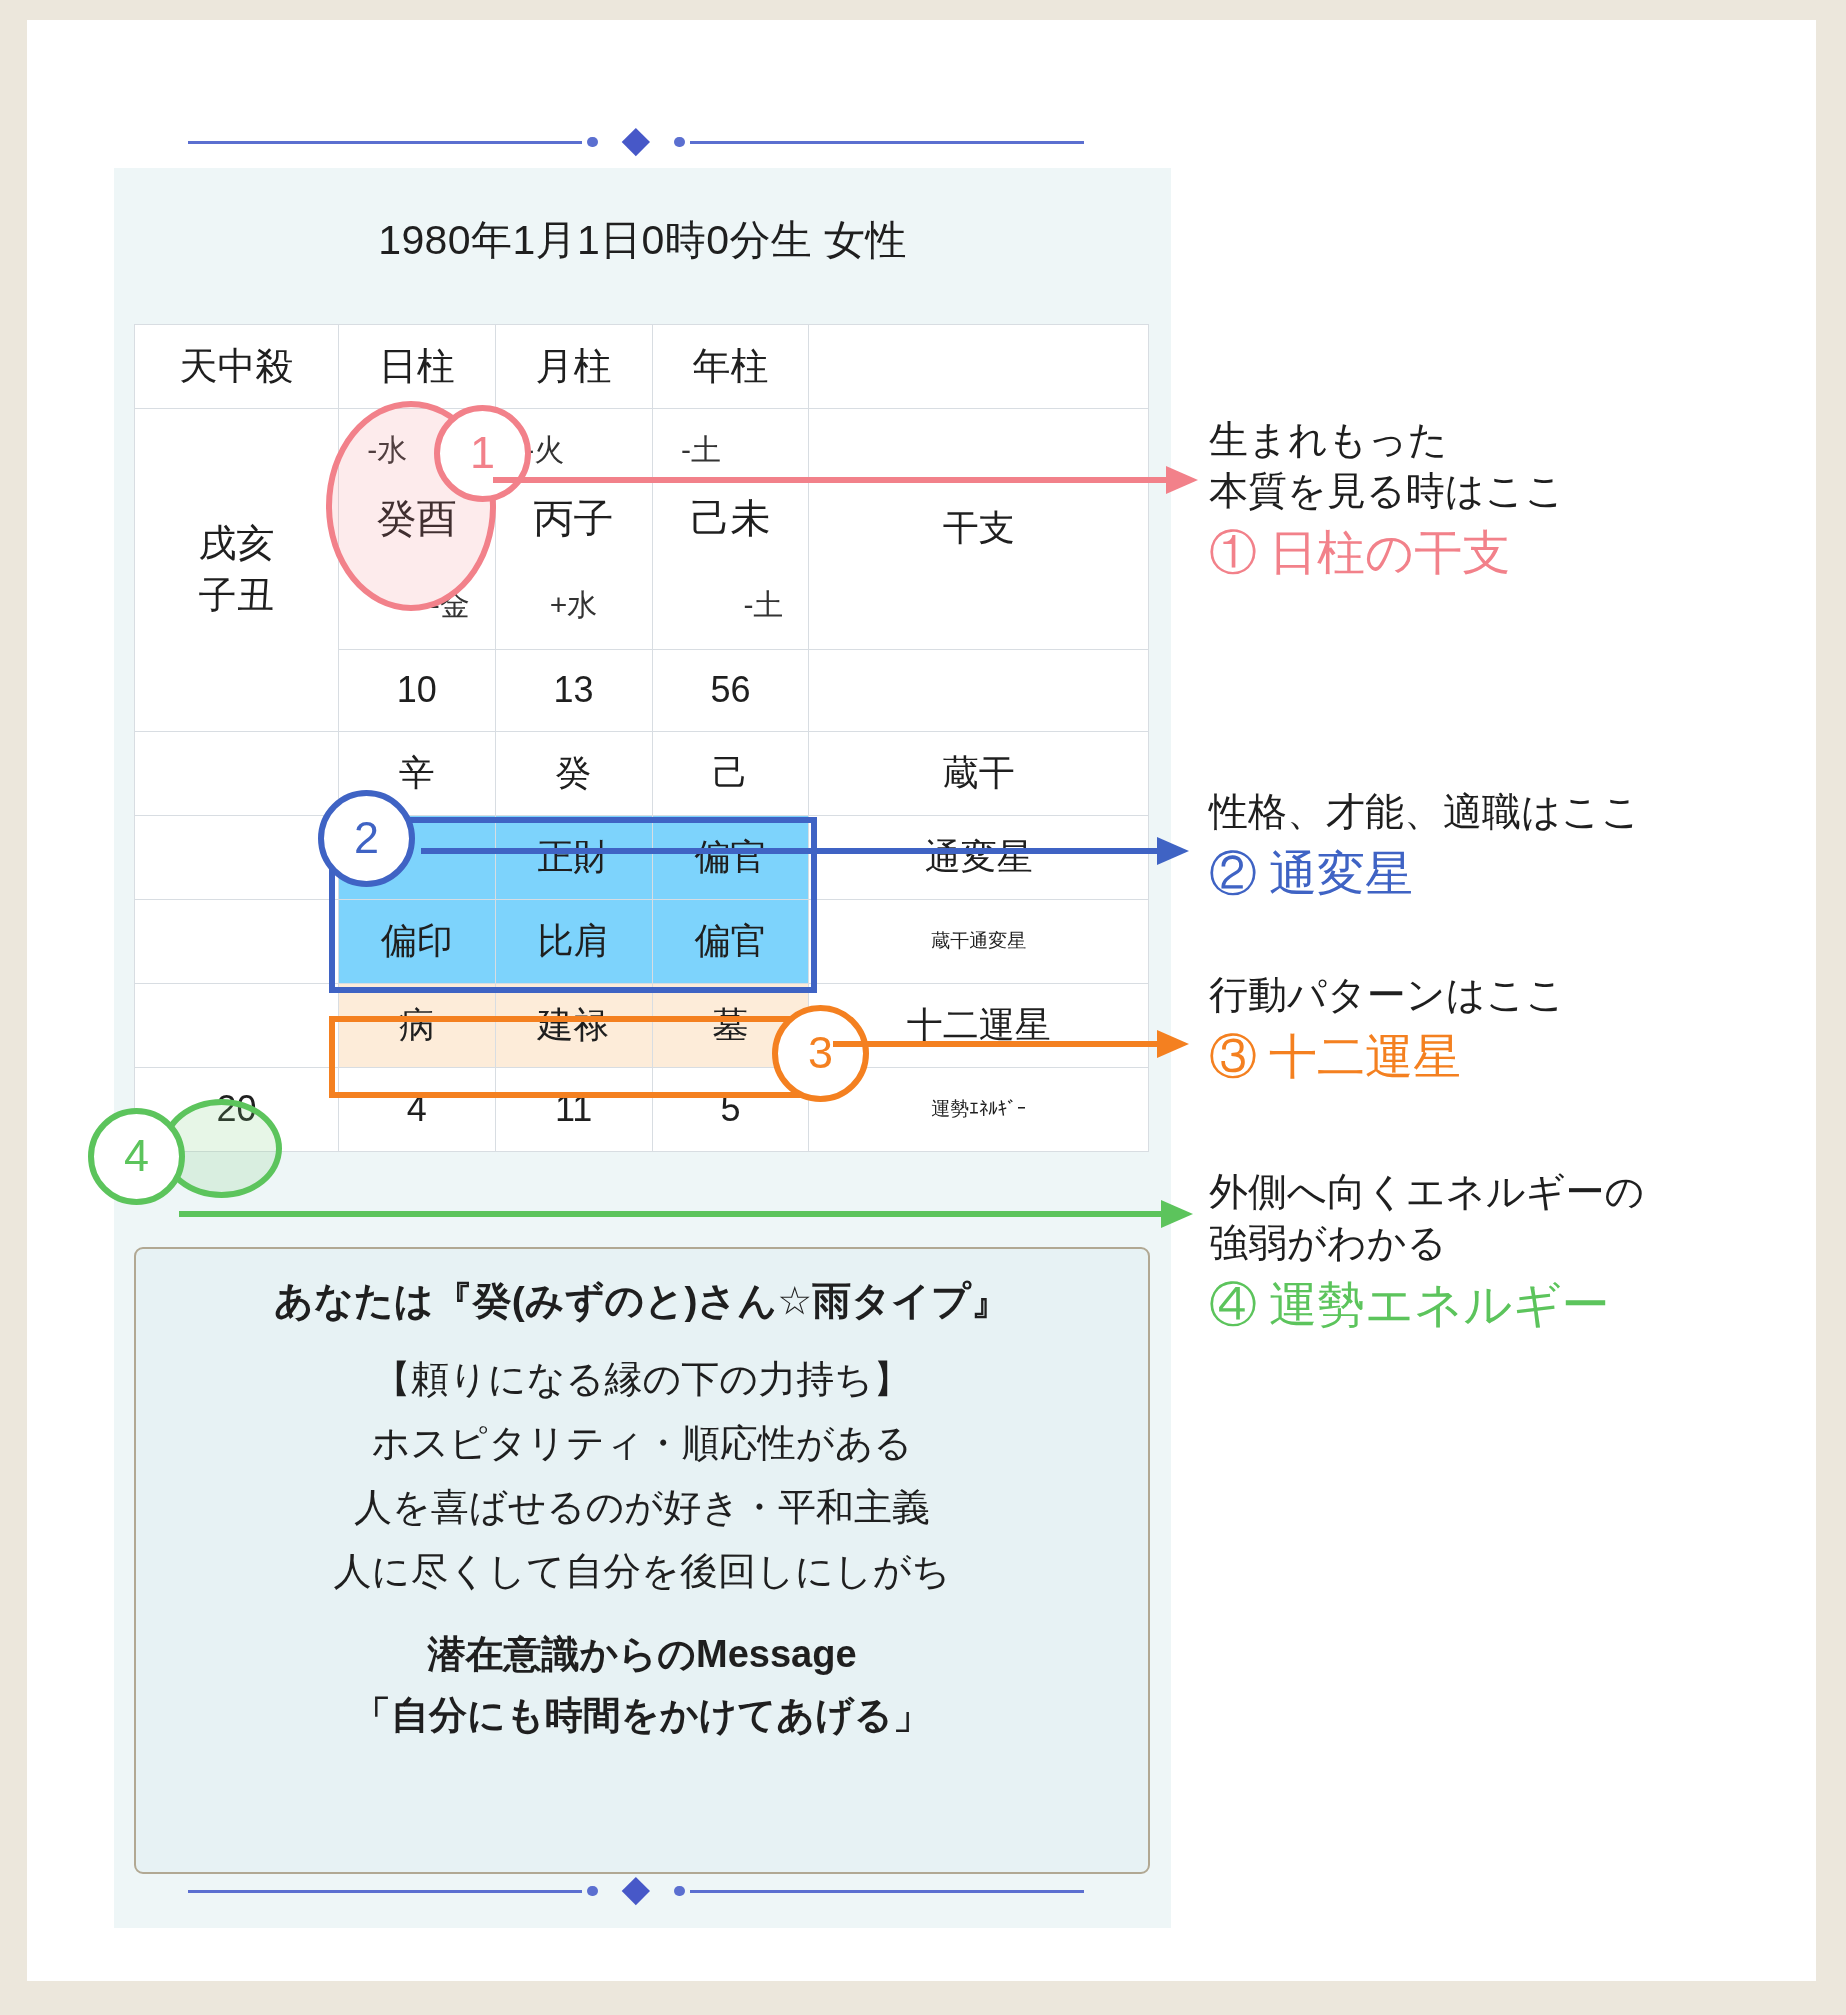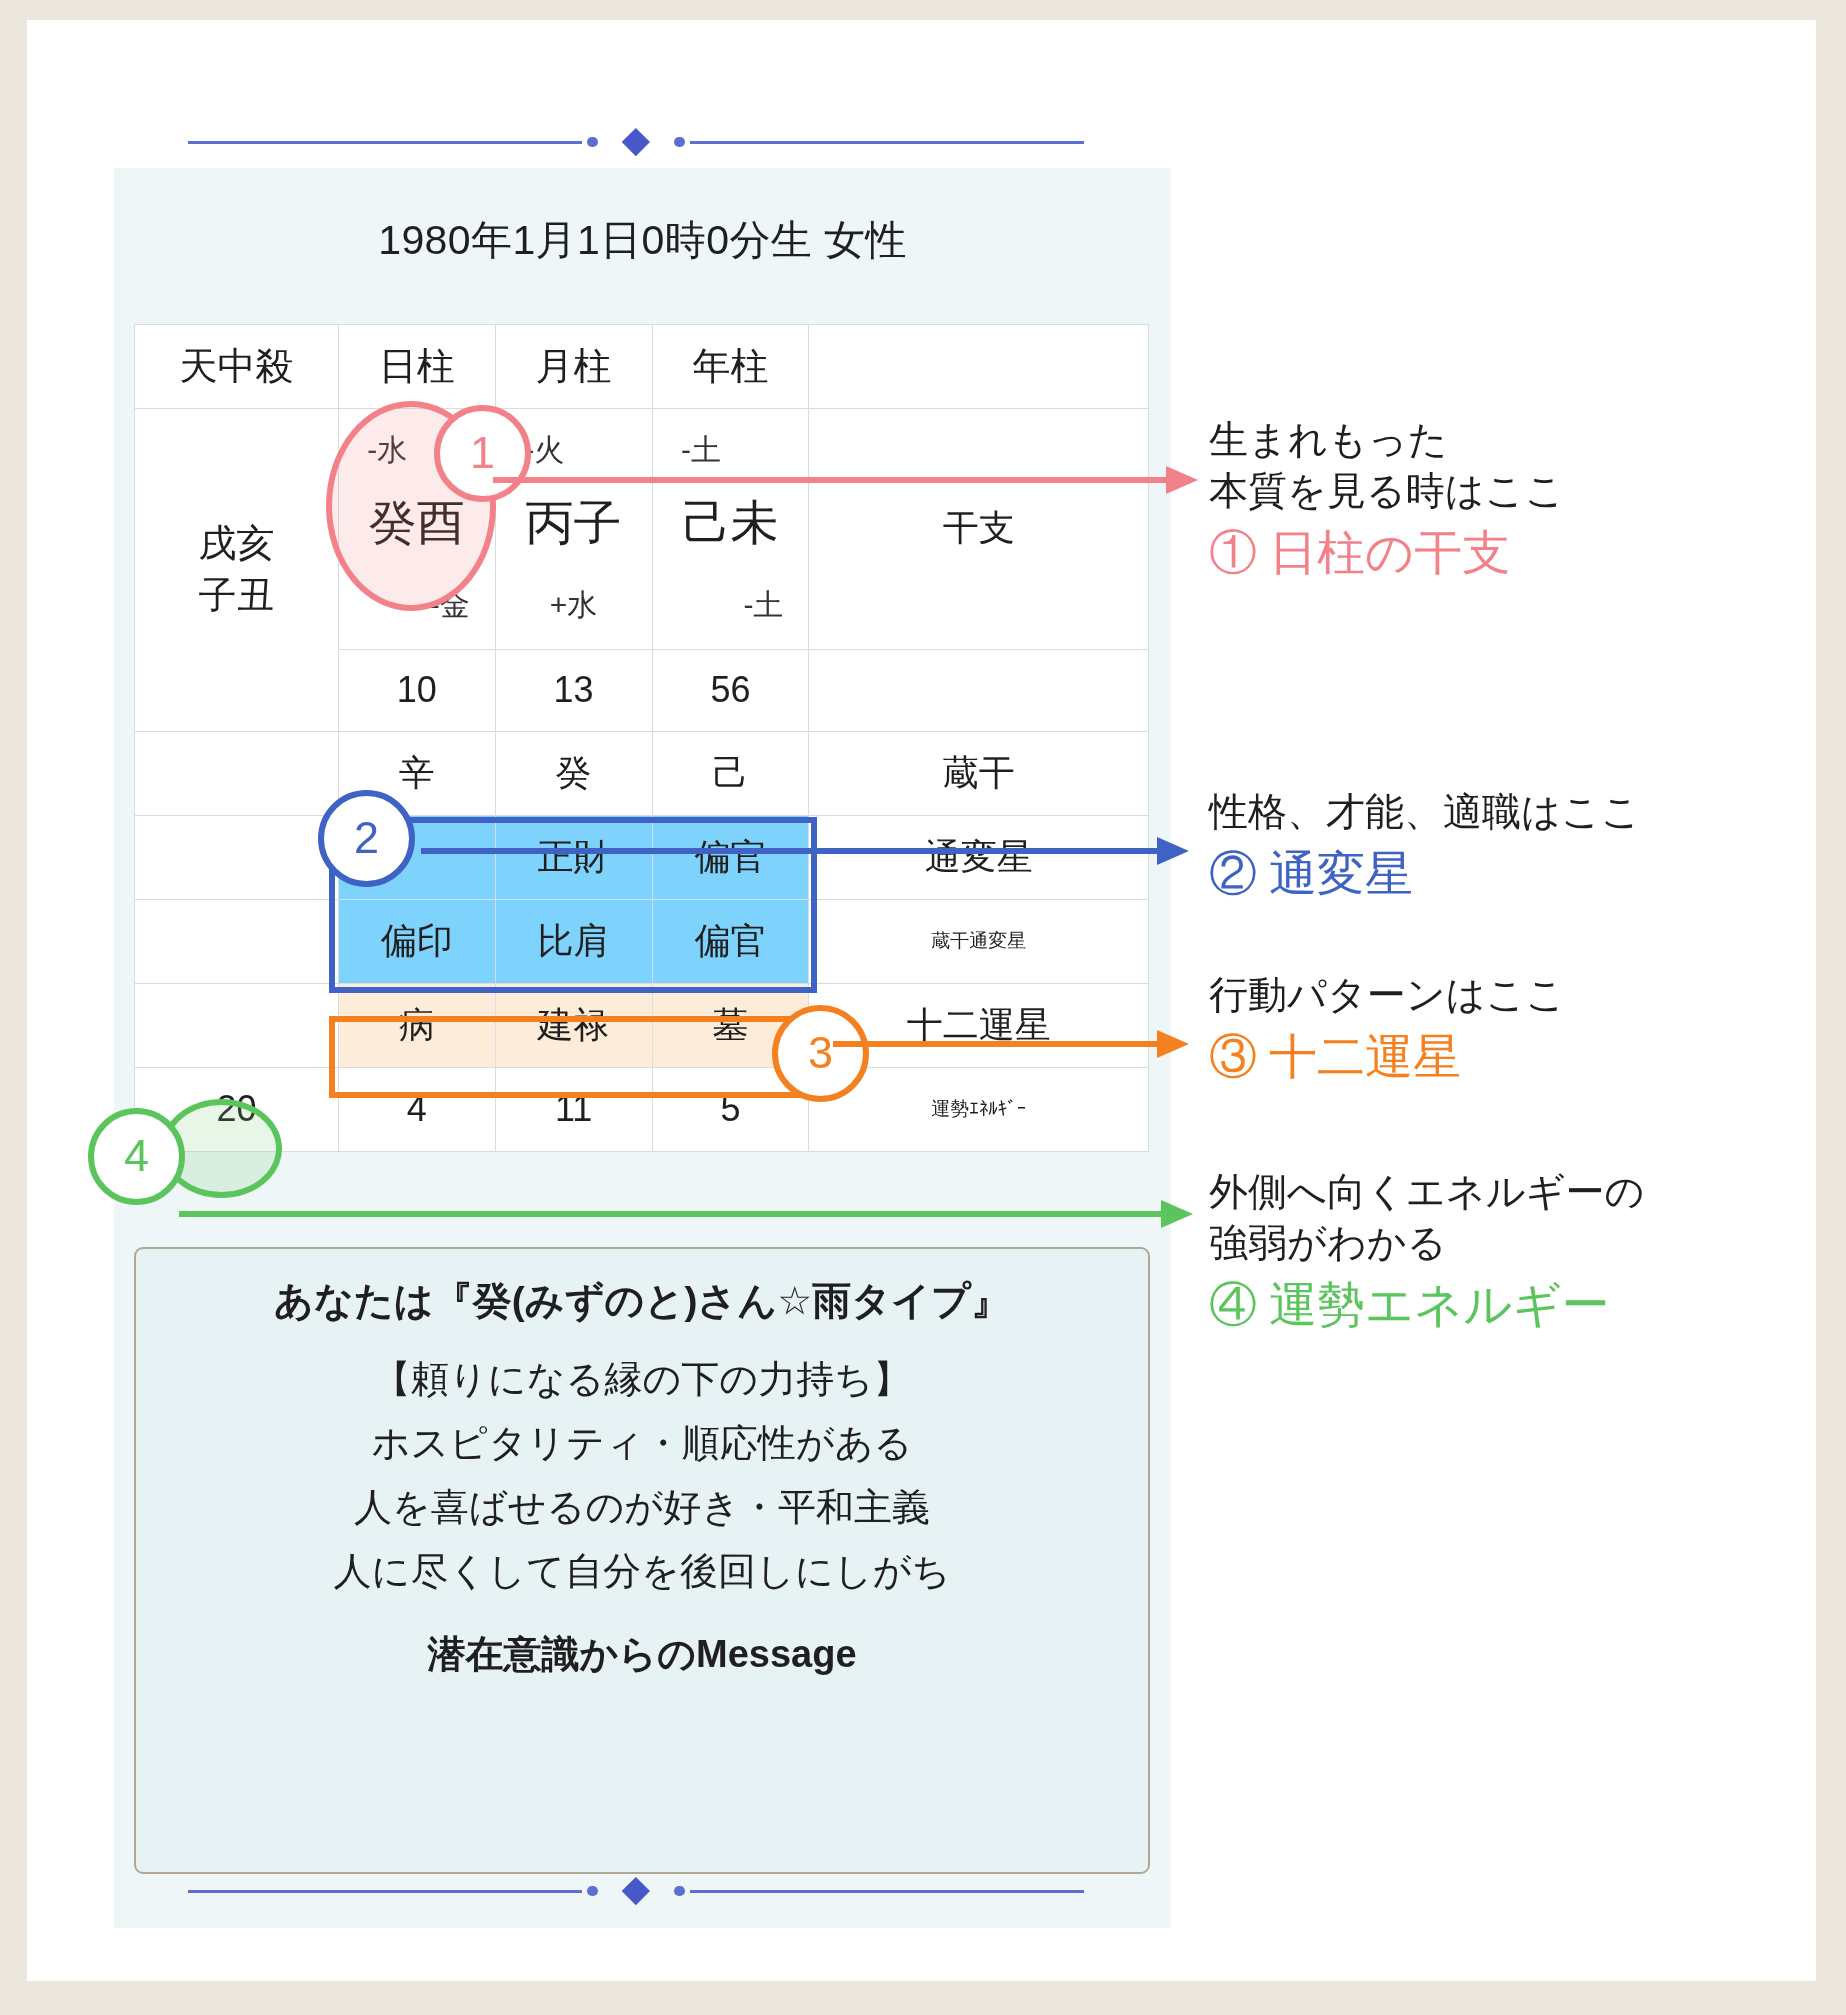--- a/index.html
+++ b/index.html
@@ -128,21 +128,21 @@
   .elem-top {
     position: absolute;
     top: 5.4px; left: 0; right: 0;
     font-size: 30px;
     color: #333;
   }
   .elem-top.left { text-align: left; padding-left: 12.5px; }
   .kanshi-main {
     position: absolute;
     top: 66px; left: 0; right: 0;
-    font-size: 48px;
+    font-size: 40px;
     color: #1f1f1f;
   }
   .elem-bot {
     position: absolute;
     bottom: 7.2px; left: 0; right: 0;
     font-size: 30px;
     color: #333;
   }
   .elem-bot.right { text-align: right; padding-right: 9px; }
 
@@ -479,20 +479,21 @@
       <div class="big">④ 運勢エネルギー</div>
     </div>
 
     <div id="message-box">
       <div class="m-head">あなたは『癸(みずのと)さん☆雨タイプ』</div>
       <div class="m-line">【頼りになる縁の下の力持ち】</div>
       <div class="m-line">ホスピタリティ・順応性がある</div>
       <div class="m-line">人を喜ばせるのが好き・平和主義</div>
       <div class="m-line">人に尽くして自分を後回しにしがち</div>
       <div class="m-sub">潜在意識からのMessage</div>
+      <div class="m-quote">「自分にも時間をかけてあげる」</div>
     </div>
 
     <div class="divider" id="divider-bottom">
       <div class="line l-left"></div>
       <div class="dot d1"></div>
       <div class="diamond"></div>
       <div class="dot d2"></div>
       <div class="line l-right"></div>
     </div>
 

